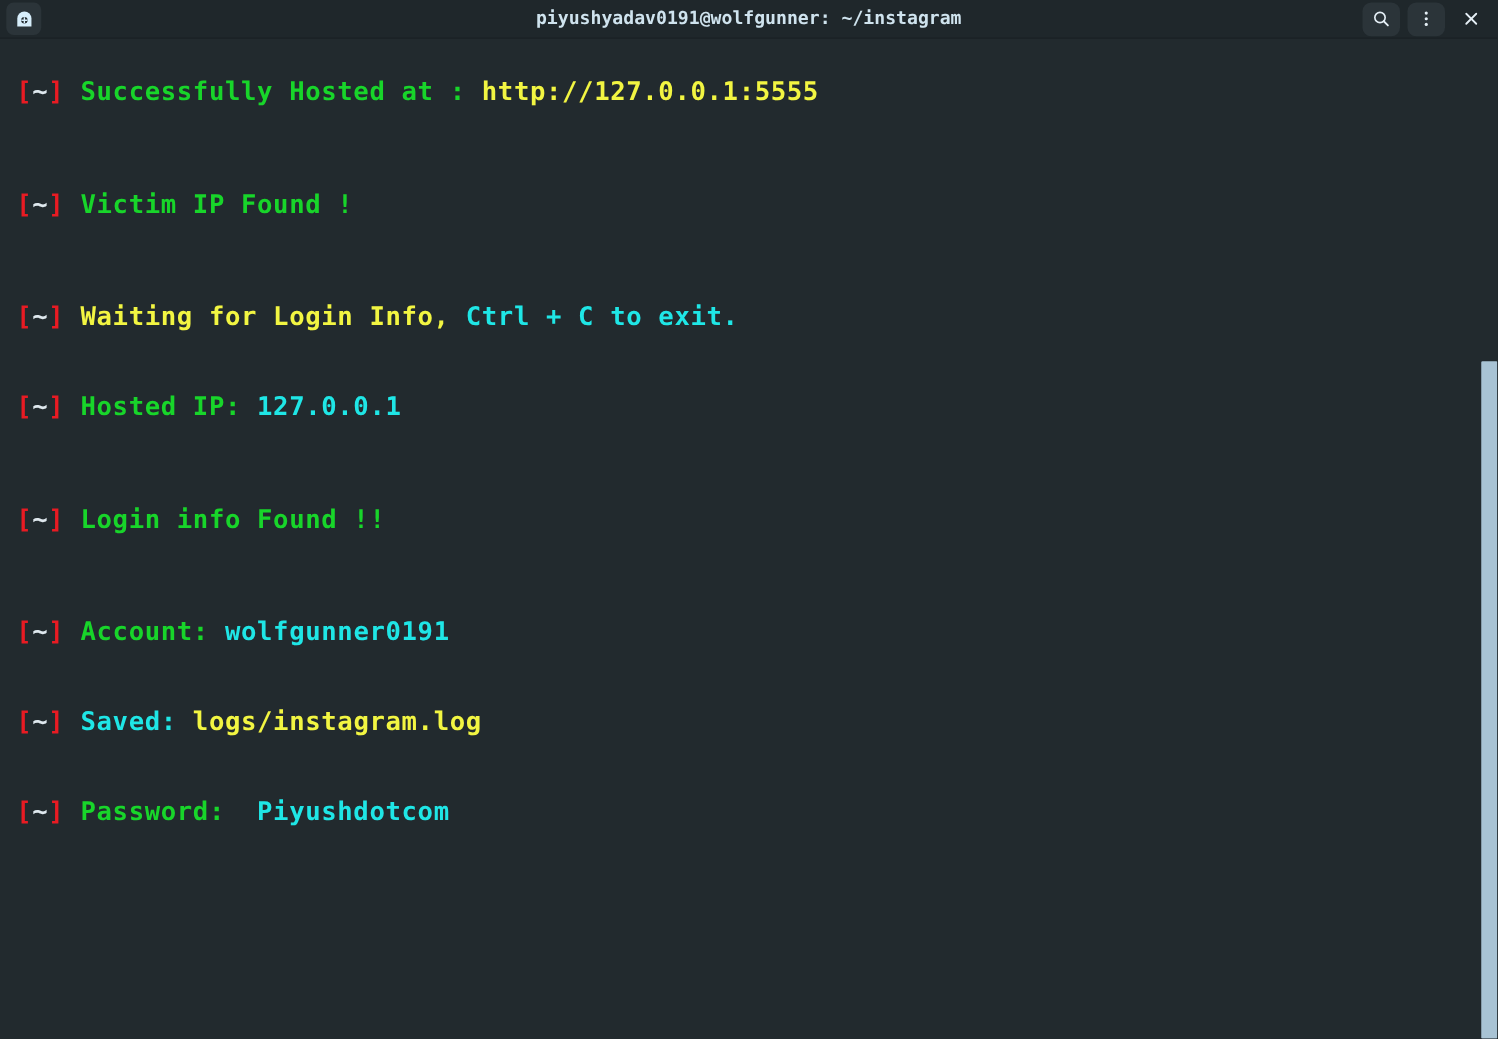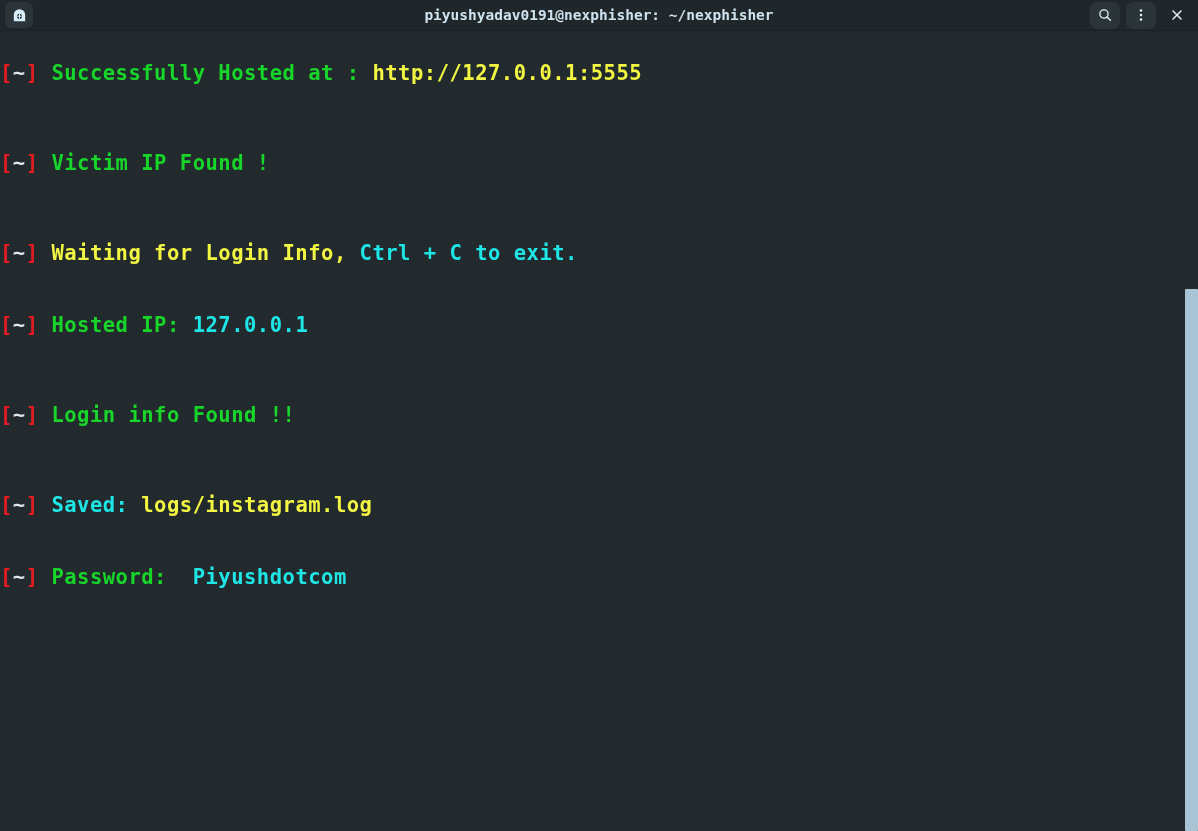--- a/index.html
+++ b/index.html
@@ -85,20 +85,21 @@
   .terminal {
     position: relative;
     flex: 1 1 auto;
     background: #222a2e;
     overflow: hidden;
     padding-top: 6px;
   }
 
   .term-lines {
     position: relative;
+    padding-left: 13px;
   }
 
   .line {
     height: 72px;
     line-height: 72px;
     font-family: "DejaVu Sans Mono", "Liberation Mono", monospace;
     font-size: 20.5px;
     font-weight: bold;
     white-space: pre;
     letter-spacing: 0.5px;
@@ -139,21 +140,21 @@
 
     <div class="app-icon">
       <svg width="17" height="17" viewBox="0 0 24 24" aria-hidden="true">
         <path d="M4 20V11a8 8 0 0 1 16 0v9z" fill="#d7eefb"></path>
         <circle cx="12" cy="13" r="3.6" fill="#1f272b"></circle>
         <rect x="11.2" y="9.6" width="1.6" height="6.8" fill="#d7eefb"></rect>
         <rect x="8.6" y="12.2" width="6.8" height="1.6" fill="#d7eefb"></rect>
       </svg>
     </div>
 
-    <div class="title-text">piyushyadav0191@nexphisher: ~/nexphisher</div>
+    <div class="title-text">piyushyadav0191@wolfgunner: ~/instagram</div>
 
     <div class="titlebar-right">
 
       <div class="tb-btn filled">
         <svg width="16" height="16" viewBox="0 0 24 24" aria-hidden="true">
           <circle cx="10.5" cy="10.5" r="6.2" fill="none" stroke="#e4eef5" stroke-width="2"></circle>
           <line x1="15" y1="15" x2="20" y2="20" stroke="#e4eef5" stroke-width="2.2" stroke-linecap="round"></line>
         </svg>
       </div>
 
@@ -176,20 +177,21 @@
   </div>
 
   <div class="terminal">
 
     <div class="term-lines" id="term-lines">
         <div class="line"><span class="seg br">[</span><span class="seg tl">~</span><span class="seg br">] </span><span class="seg grn">Successfully Hosted at : </span><span class="seg ylw">http://127.0.0.1:5555</span></div>
         <div class="line gap"><span class="seg br">[</span><span class="seg tl">~</span><span class="seg br">] </span><span class="seg grn">Victim IP Found !</span></div>
         <div class="line"><span class="seg br">[</span><span class="seg tl">~</span><span class="seg br">] </span><span class="seg ylw">Waiting for Login Info, </span><span class="seg cyn">Ctrl + C to exit.</span></div>
         <div class="line"><span class="seg br">[</span><span class="seg tl">~</span><span class="seg br">] </span><span class="seg grn">Hosted IP: </span><span class="seg cyn">127.0.0.1</span></div>
         <div class="line gap"><span class="seg br">[</span><span class="seg tl">~</span><span class="seg br">] </span><span class="seg grn">Login info Found !!</span></div>
+        <div class="line"><span class="seg br">[</span><span class="seg tl">~</span><span class="seg br">] </span><span class="seg grn">Account: </span><span class="seg cyn">wolfgunner0191</span></div>
         <div class="line"><span class="seg br">[</span><span class="seg tl">~</span><span class="seg br">] </span><span class="seg cyn">Saved: </span><span class="seg ylw">logs/instagram.log</span></div>
         <div class="line"><span class="seg br">[</span><span class="seg tl">~</span><span class="seg br">] </span><span class="seg grn">Password:  </span><span class="seg cyn">Piyushdotcom</span></div>
       </div>
 
     <div class="scrollbar-track">
       <div class="scrollbar-thumb" id="scroll-thumb" style="top: 258px; height: 542px;"></div>
     </div>
 
   </div>
 

